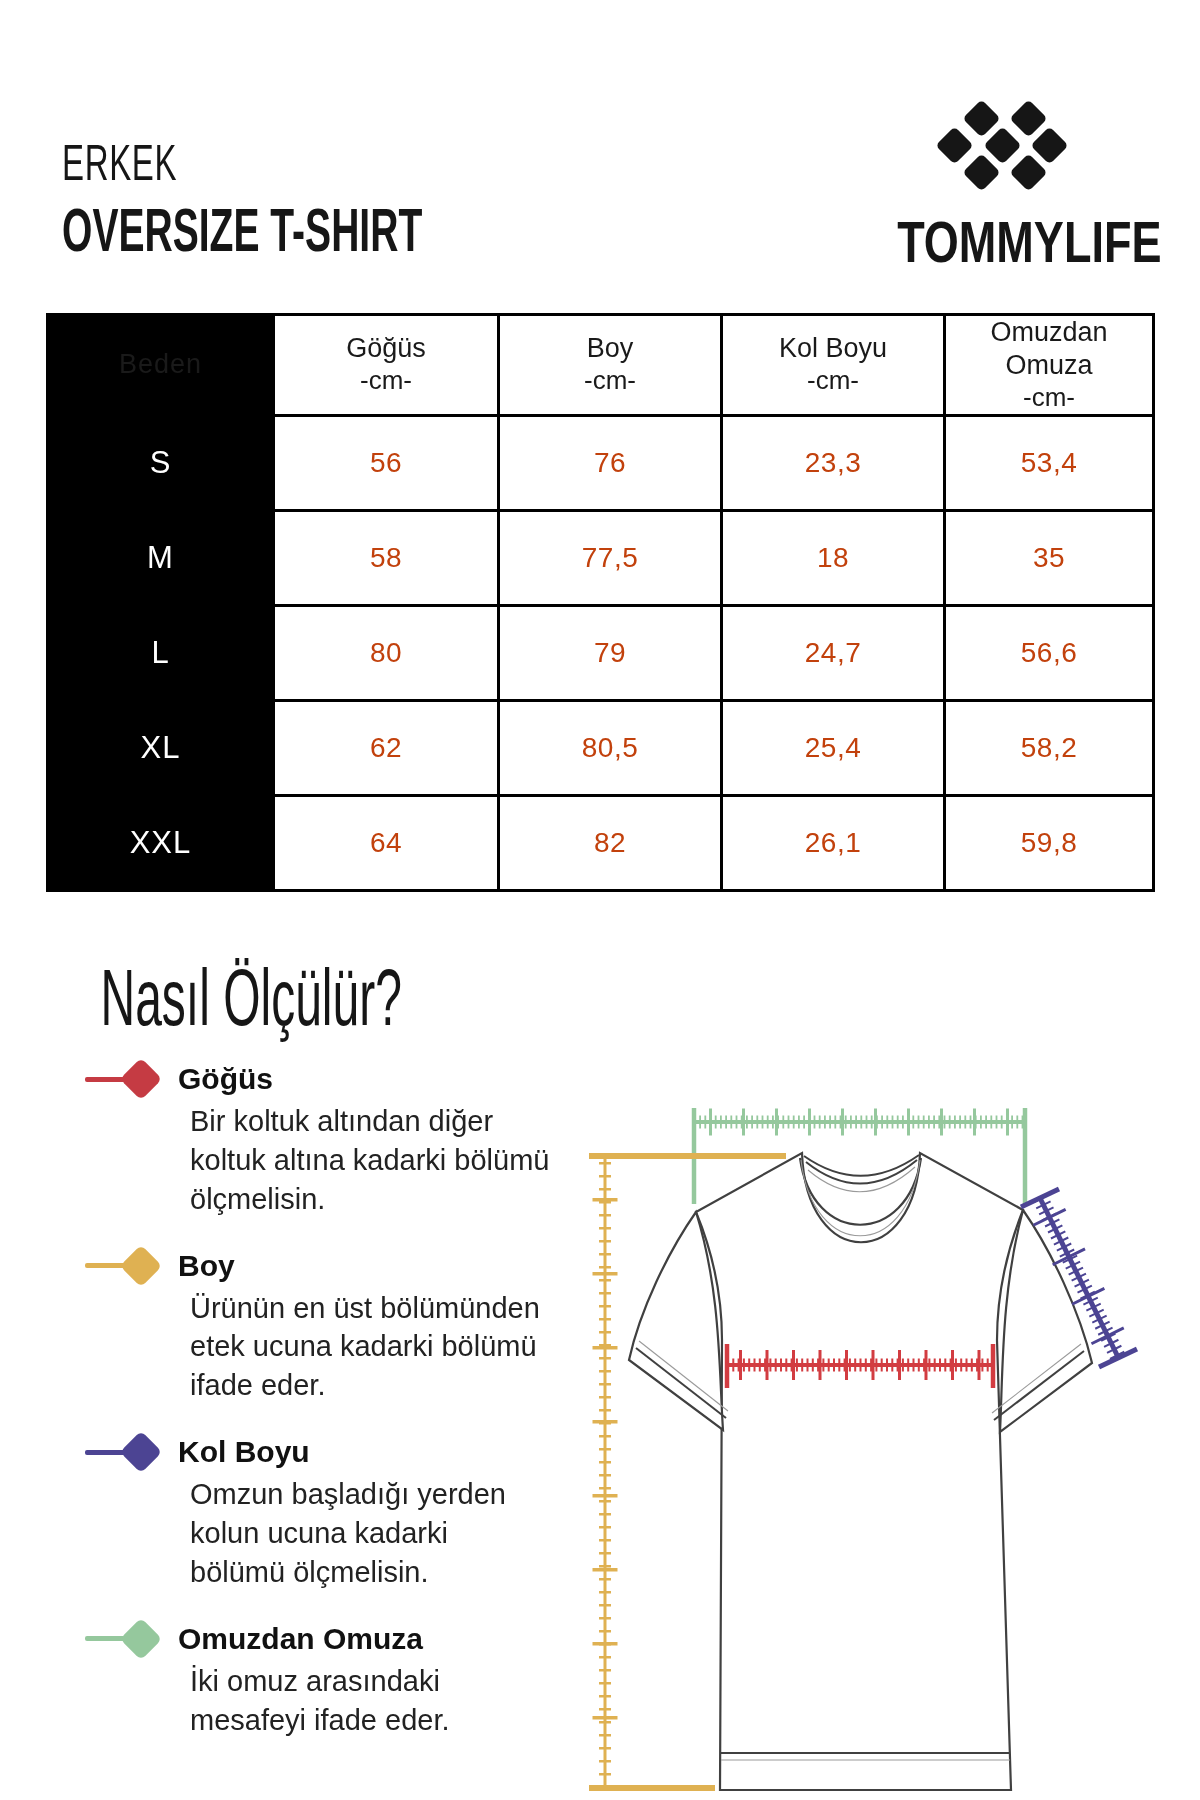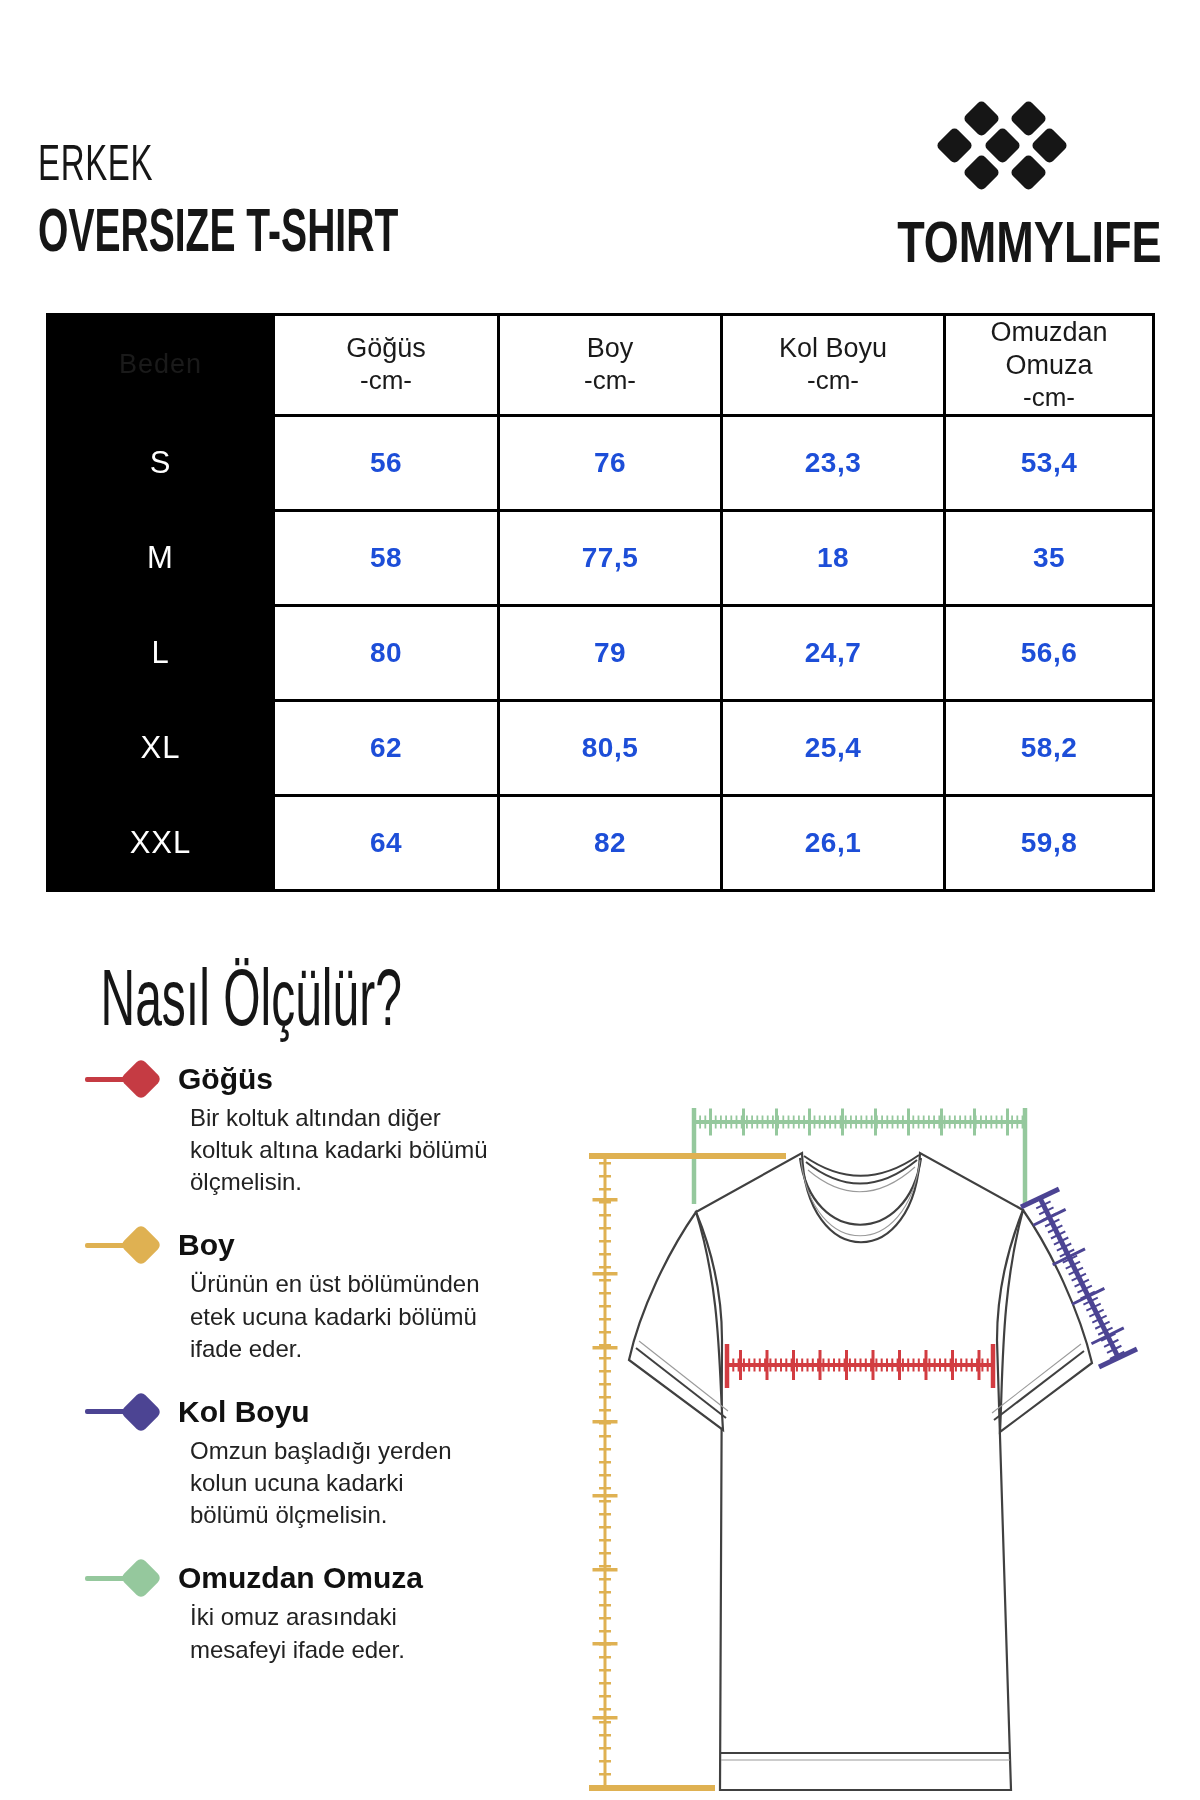--- a/index.html
+++ b/index.html
@@ -1,58 +1,58 @@
 <!DOCTYPE html>
 <html><head>
 <meta charset="utf-8">
 <style>
   html,body{margin:0;padding:0;background:#ffffff;}
   .page{position:relative;width:1200px;height:1800px;background:#ffffff;overflow:hidden;
         font-family:"Liberation Sans",sans-serif;color:#111;}
 
   
-  .brand-left{position:absolute;left:38px;top:138px;}
+  .brand-left{position:absolute;left:62px;top:138px;}
   .erkek{font-size:50px;font-weight:400;letter-spacing:1px;color:#161616;
          display:inline-block;transform:scaleX(0.66);transform-origin:left top;line-height:1.0;}
   .oversize{font-size:62px;font-weight:700;letter-spacing:0px;color:#161616;margin-top:6px;
          display:block;}
   .oversize>span{display:inline-block;transform:scaleX(0.63);transform-origin:left top;line-height:1.0;}
 
   .brand-right{position:absolute;left:862px;top:95px;width:292px;text-align:right;}
   .logo-marks{position:relative;width:292px;height:112px;}
   .logo-diamond{position:absolute;width:27px;height:27px;background:#161616;border-radius:5px;
                 transform:rotate(45deg);}
   .logo-text{font-size:57px;font-weight:700;color:#161616;margin-top:2px;}
   .logo-text>span{display:inline-block;transform:scaleX(0.79);transform-origin:center top;line-height:1.0;}
 
   
   table.size-table{position:absolute;left:46px;top:313px;width:1106px;height:571px;
                    border-collapse:collapse;table-layout:fixed;}
   .size-table th,.size-table td{border:3px solid #000;text-align:center;vertical-align:middle;
                    padding:0 8px;}
   .size-table thead th{height:95px;font-size:27px;font-weight:400;line-height:1.22;color:#1a1a1a;}
   .size-table tbody tr{height:95px;}
-  .size-table td{font-size:28px;letter-spacing:0.5px;color:#1d4ed8;font-weight:700;}
+  .size-table td{font-size:28px;letter-spacing:0.5px;color:#c2410c;font-weight:400;}
   th.corner{background:#000;color:#fff;font-size:30px;font-weight:400;letter-spacing:1px;}
   th.size-label{background:#000;color:#fff;font-size:31px;font-weight:400;letter-spacing:1px;}
   .hdr-unit{display:block;font-size:26px;}
 
   
   .howto-title{position:absolute;left:0;top:952px;width:1200px;
                font-size:80px;font-weight:400;color:#161616;}
   .howto-title>span{display:inline-block;transform:scaleX(0.60);transform-origin:center top;line-height:1.05;}
 
   .legend{position:absolute;left:85px;top:1062px;width:470px;}
   .legend-item{margin-bottom:30px;}
   .legend-head{display:flex;align-items:center;}
   .tick-line{width:50px;height:5px;border-radius:2px;}
   .diamond{width:30px;height:30px;border-radius:6px;transform:rotate(45deg);
            margin-left:-9px;flex:0 0 auto;}
   .legend-title{font-size:30px;font-weight:700;color:#111;margin-left:22px;}
-  .legend-desc{margin:6px 0 0 105px;font-size:24px;line-height:1.34;color:#222;
+  .legend-desc{margin:6px 0 0 105px;font-size:29px;line-height:1.34;color:#222;
                white-space:pre-line;}
   .c-red{background:#C53B43;}
   .c-yellow{background:#DFB152;}
   .c-purple{background:#4C4493;}
   .c-green{background:#95C89D;}
 
   
   .diagram{position:absolute;left:540px;top:1060px;width:660px;height:760px;}
 </style>
 </head>

